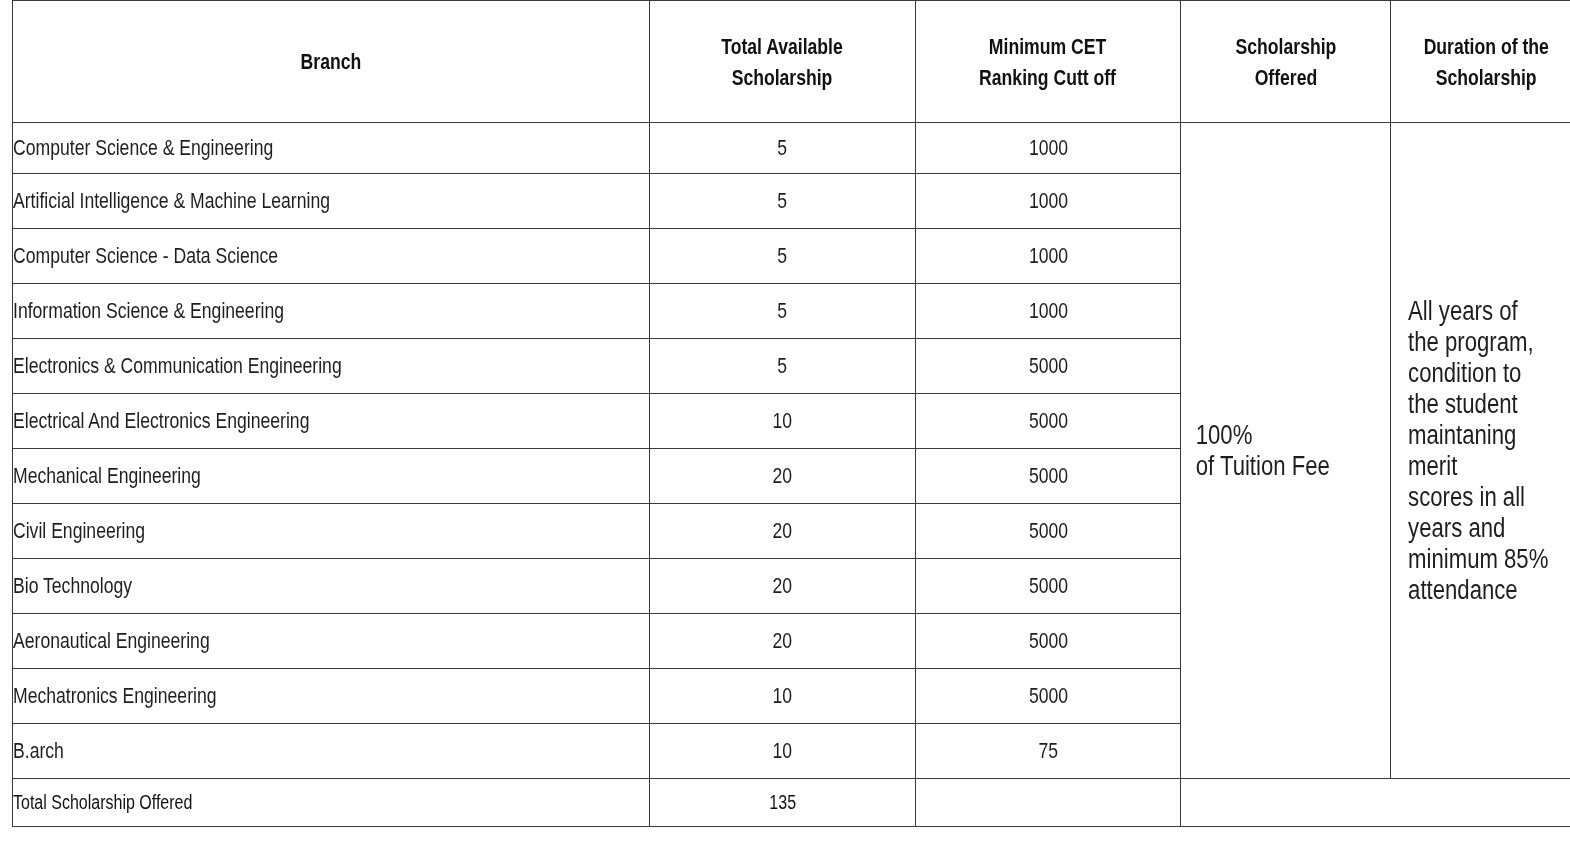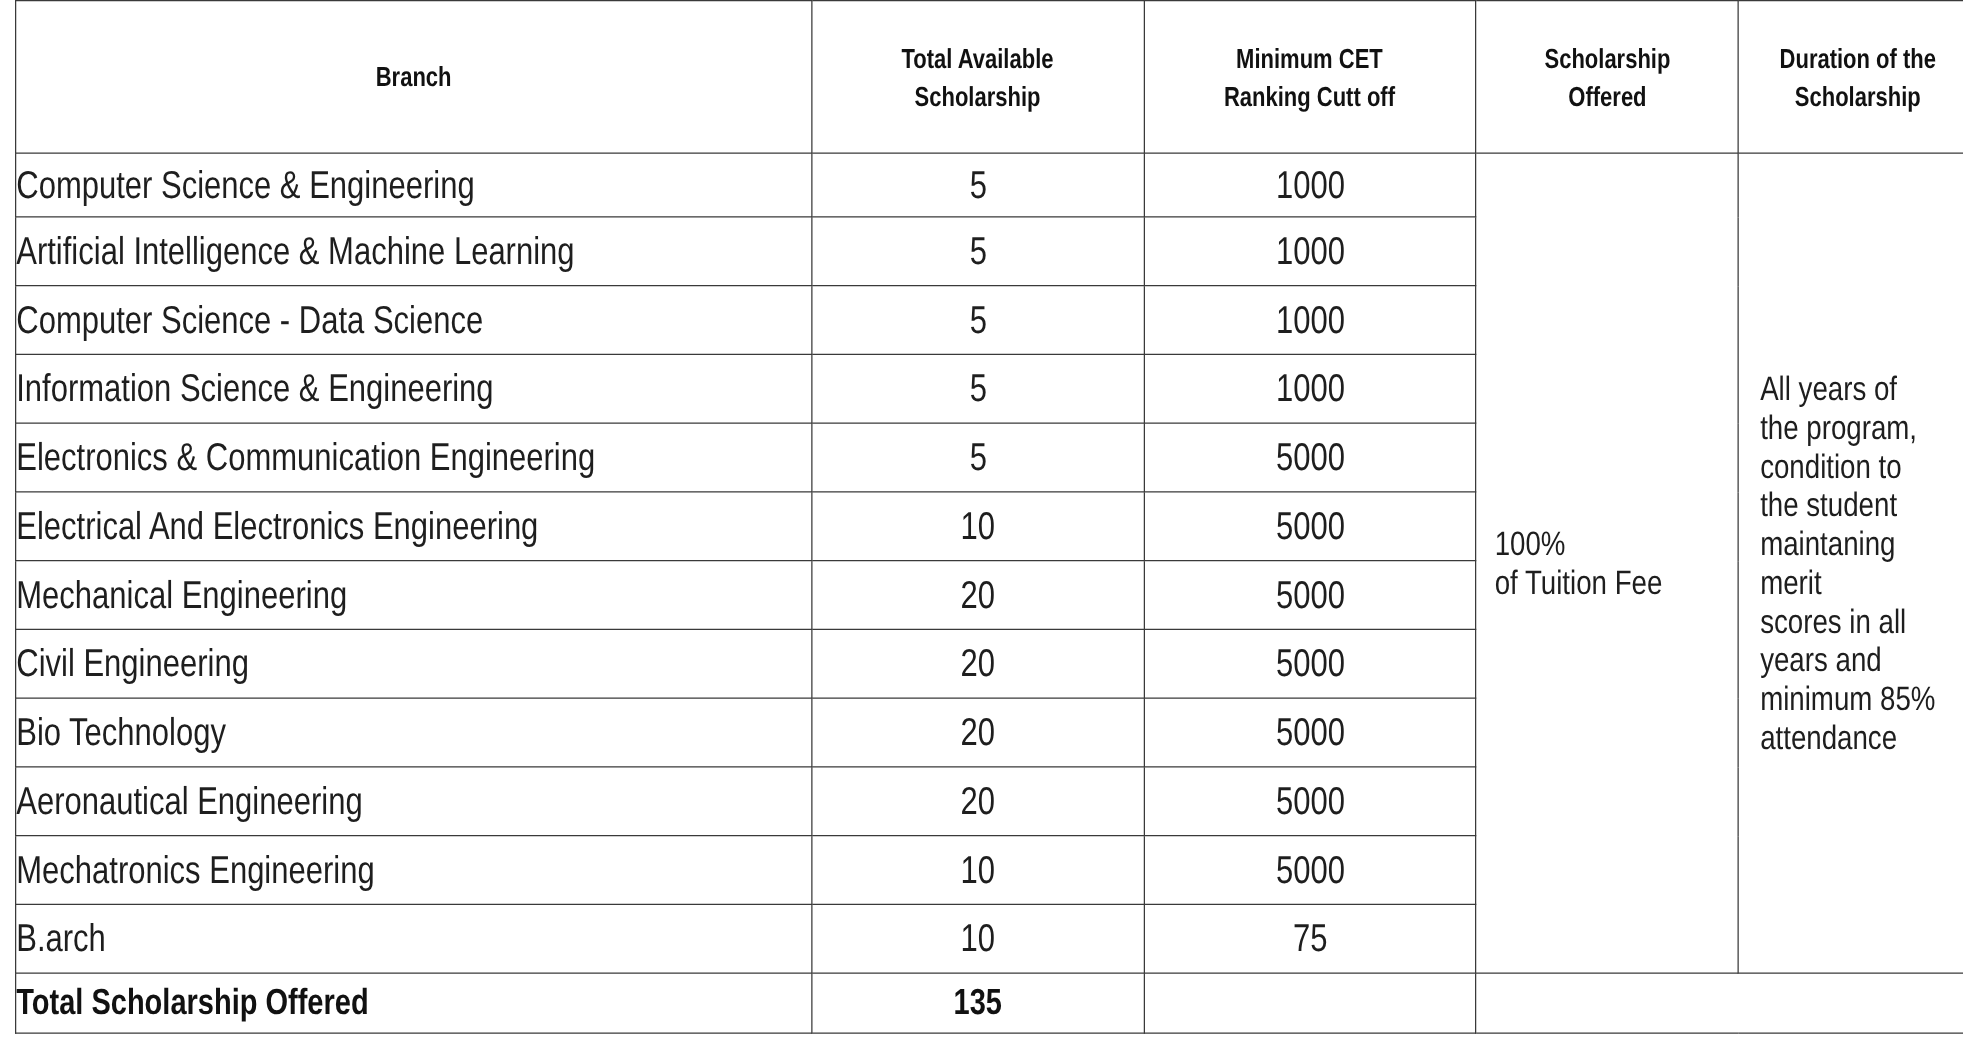--- a/index.html
+++ b/index.html
@@ -42,21 +42,21 @@
     }
     thead th {
       height: 121px;
       font-weight: bold;
       font-size: 22px;
       line-height: 31px;
       text-align: center;
       color: #111;
     }
     tbody td {
-      font-size: 31px;
+      font-size: 22px;
       font-weight: normal;
       color: #1e1e1e;
     }
     tbody tr.r td { height: 54px; }
     tbody tr.r1 td { height: 50px; }
     td.branch {
       padding-left: 41px;
       text-align: left;
     }
     td.num {
@@ -68,22 +68,22 @@
       font-size: 27px;
       line-height: 31px;
     }
     td.merged .stack {
       display: inline-block;
       transform: scaleX(0.82);
       transform-origin: center center;
     }
     tr.total td {
       height: 47px;
-      font-weight: bold;
-      font-size: 29px;
+      font-weight: normal;
+      font-size: 20px;
       color: #111;
     }
     .hdr-line { display: block; }
   </style>
 </head>
 <body>
 
 <table class="sch">
   <colgroup>
     <col style="width:637px">

